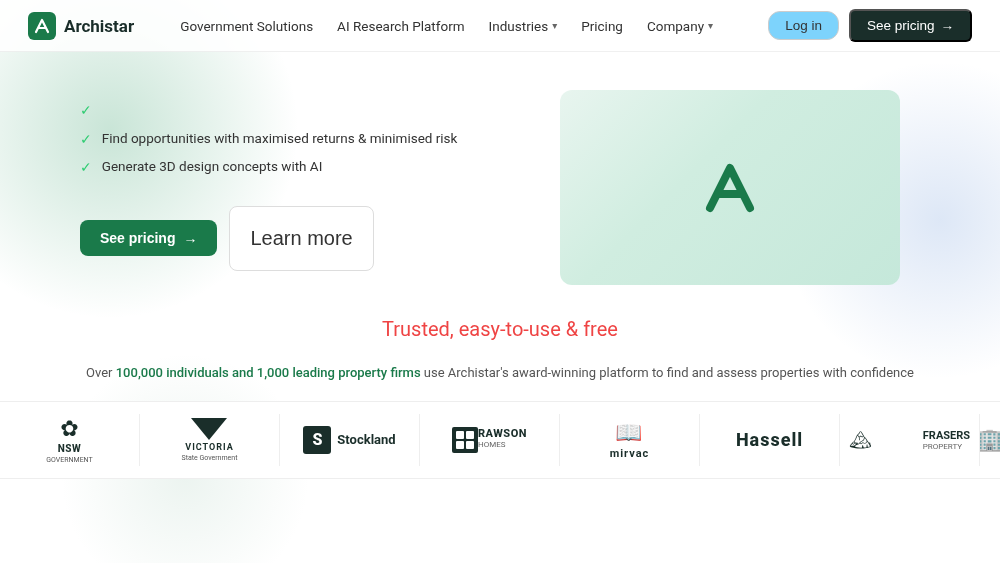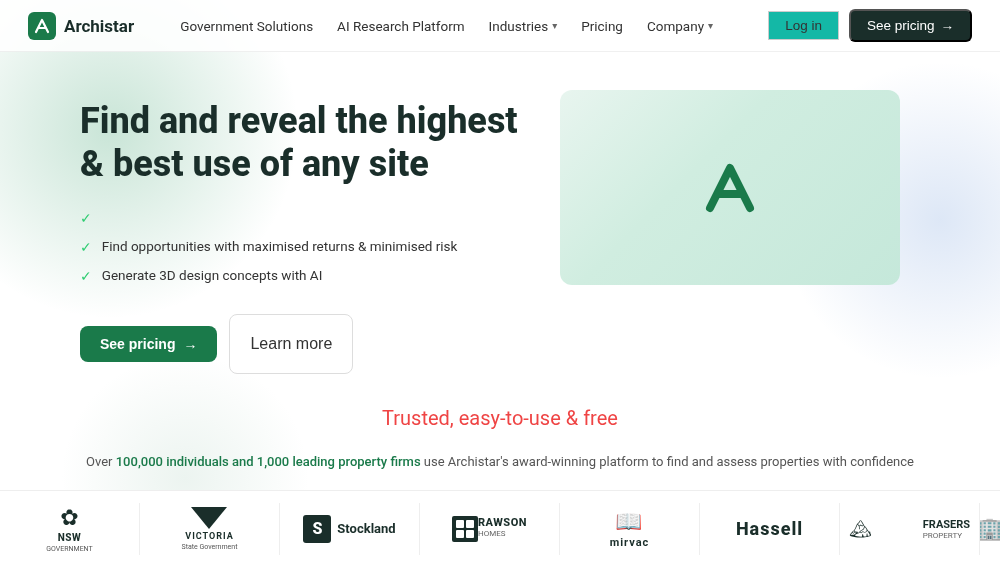--- a/index.html
+++ b/index.html
@@ -89,23 +89,23 @@
     }
     .nav-actions {
       display: flex;
       align-items: center;
       gap: 10px;
     }
     .btn-login {
       font-size: 13.5px;
       color: #333;
       border: 1px solid #ccc;
-      background: #14b8a6;
+      background: #7dd3fc;
       padding: 6px 16px;
-      border-radius: 0;
+      border-radius: 12px;
       cursor: pointer;
     }
     .btn-see-pricing-nav {
       font-size: 13.5px;
       color: white;
       background: #1a2e2a;
       padding: 7px 16px;
       border-radius: 6px;
       cursor: pointer;
       display: flex;
@@ -166,21 +166,21 @@
       border-radius: 8px;
       cursor: pointer;
       display: flex;
       align-items: center;
       gap: 8px;
       border: none;
     }
     .btn-learn-more {
       background: white;
       color: #333;
-      font-size: 16px;
+      font-size: 20px;
       font-weight: 500;
       padding: 20px 20px;
       border-radius: 8px;
       cursor: pointer;
       border: 1px solid #ddd;
     }
 
     
     .hero-image-container {
       width: 340px;
@@ -409,21 +409,20 @@
     <button class="btn-login">Log in</button>
     <button class="btn-see-pricing-nav">
       <span>See pricing</span>
       <span>→</span>
     </button>
   </div>
 </nav>
 
 <div class="hero">
   <div class="hero-left">
-    <h1 class="hero-title">Find and reveal the highest &amp; best use of any site</h1>
     <ul class="hero-features">
       <li>
         <span class="check-icon">✓</span>
       </li>
       <li>
         <span class="check-icon">✓</span>
         <span>Find opportunities with maximised returns &amp; minimised risk</span>
       </li>
       <li>
         <span class="check-icon">✓</span>

